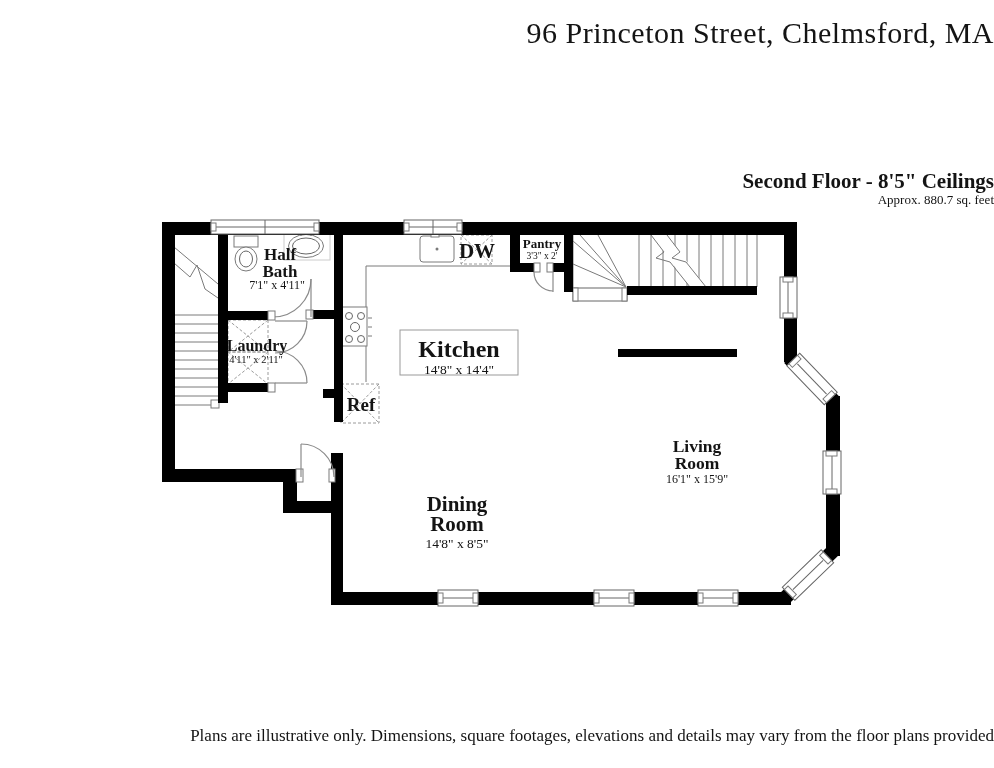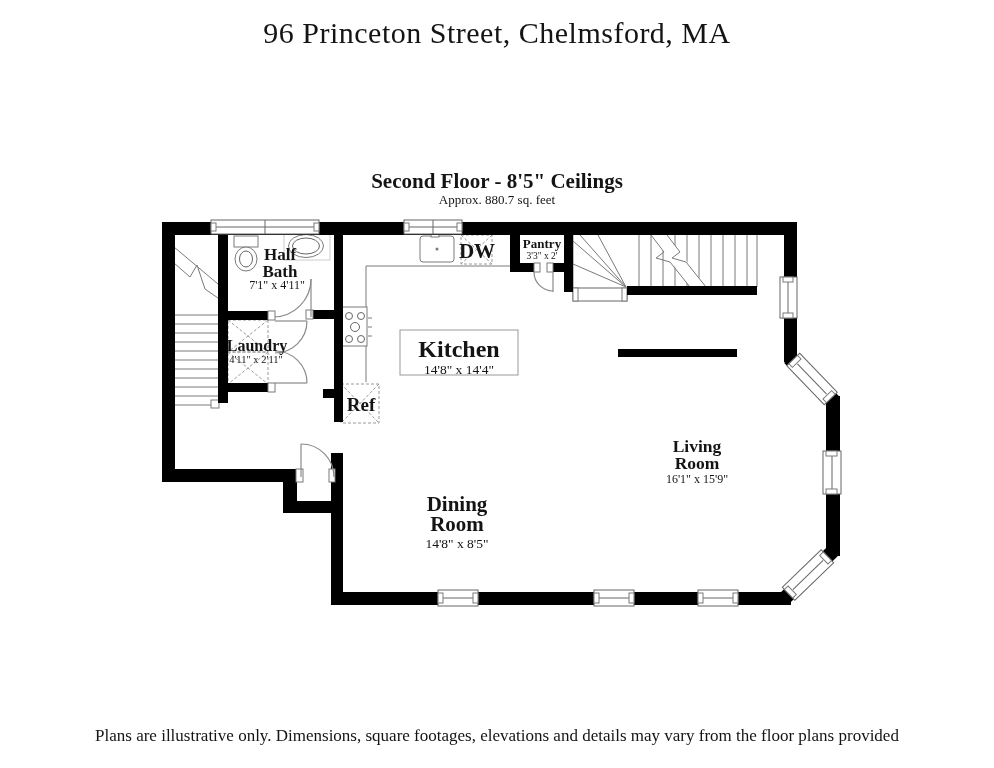--- a/index.html
+++ b/index.html
@@ -1,18 +1,18 @@
 <!DOCTYPE html>
 <html><head>
 <meta charset="utf-8">
 <style>
   html,body{margin:0;padding:0;background:#ffffff;}
   body{width:994px;height:768px;position:relative;overflow:hidden;
        font-family:"Liberation Serif","DejaVu Serif",serif;color:#141414;}
-  .abs{position:absolute;left:0;width:994px;text-align:center;}
+  .abs{position:absolute;left:0;width:994px;text-align:right;}
   #title{top:16px;font-size:30px;letter-spacing:.5px;}
   #floor-heading{top:169px;font-size:21px;font-weight:bold;}
   #floor-subheading{top:192px;font-size:13px;font-family:Liberation Serif, serif;}
   #disclaimer{top:726px;font-size:17px;}
   svg{position:absolute;top:0;left:0;}
   .wall{fill:#000;stroke:none;}
   .wline{stroke:#000;stroke-width:14;fill:none;}
   .thin{stroke:#7a7a7a;stroke-width:1;fill:none;}
   .fixt{stroke:#7a7a7a;stroke-width:1;fill:#ffffff;}
   .dash{stroke:#9a9a9a;stroke-width:1;fill:none;stroke-dasharray:3 2;}

